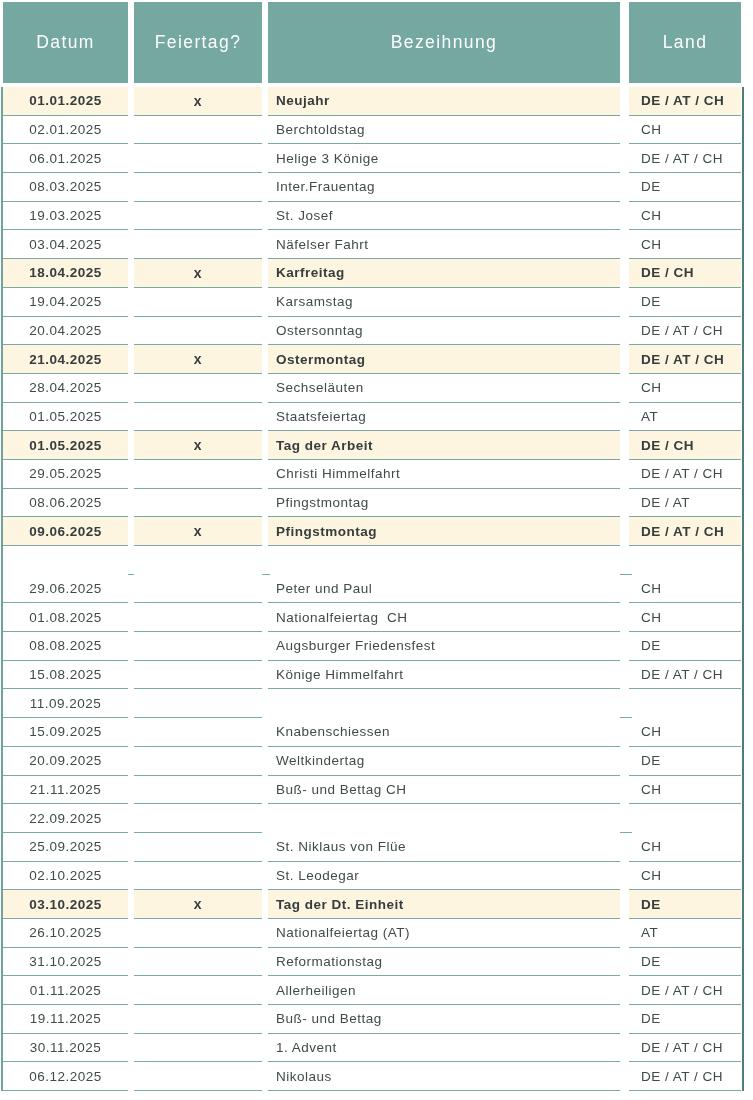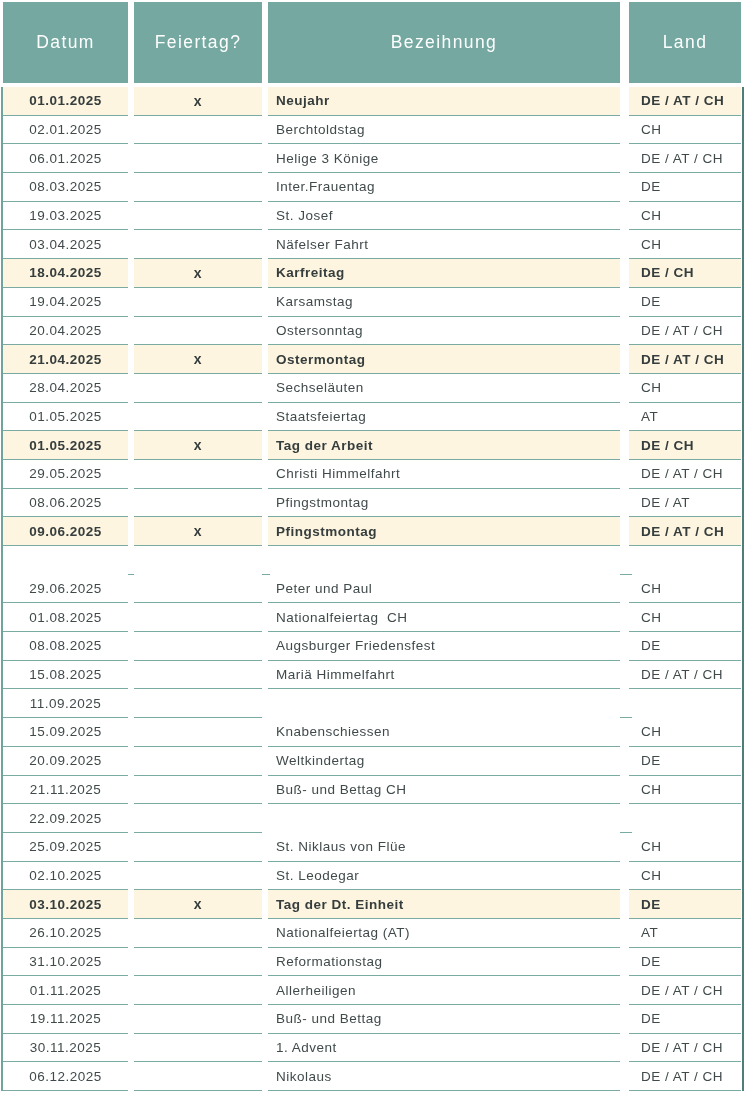--- a/index.html
+++ b/index.html
@@ -263,21 +263,21 @@
     <div class="cell c-bez">Augsburger Friedensfest</div>
     <div class="gapcell"></div>
     <div class="cell c-land">DE</div>
   </div>
 
   <div class="grid row">
     <div class="cell c-datum">15.08.2025</div>
     <div class="gapcell"></div>
     <div class="cell c-feiertag"></div>
     <div class="gapcell"></div>
-    <div class="cell c-bez">Mariä Himmelfahrt</div>
+    <div class="cell c-bez">Könige Himmelfahrt</div>
     <div class="gapcell"></div>
     <div class="cell c-land">DE / AT / CH</div>
   </div>
 
   <div class="grid row">
     <div class="cell c-datum">11.09.2025</div>
     <div class="gapcell"></div>
     <div class="cell c-feiertag"></div>
     <div class="gapcell"></div>
     <div class="gapcell"></div>

